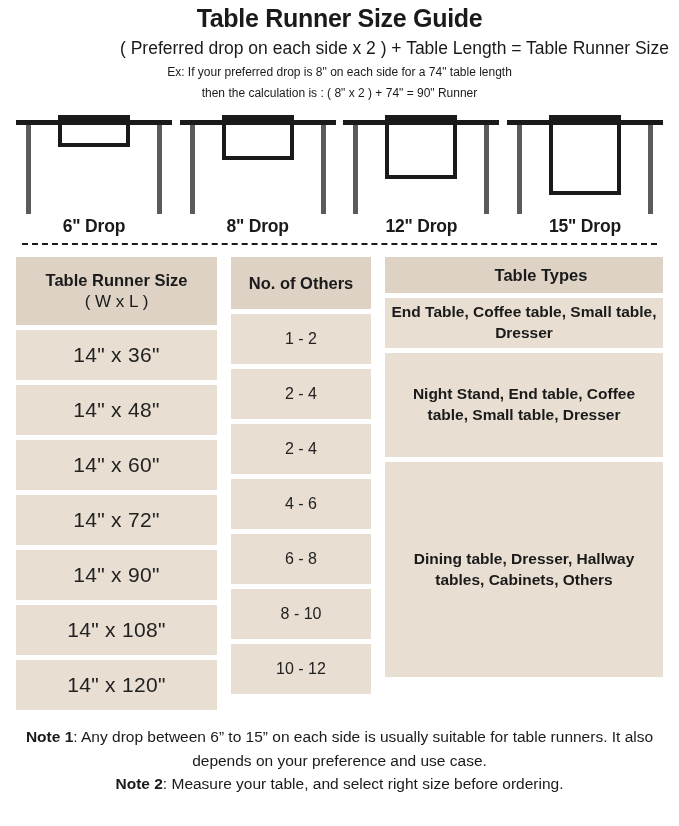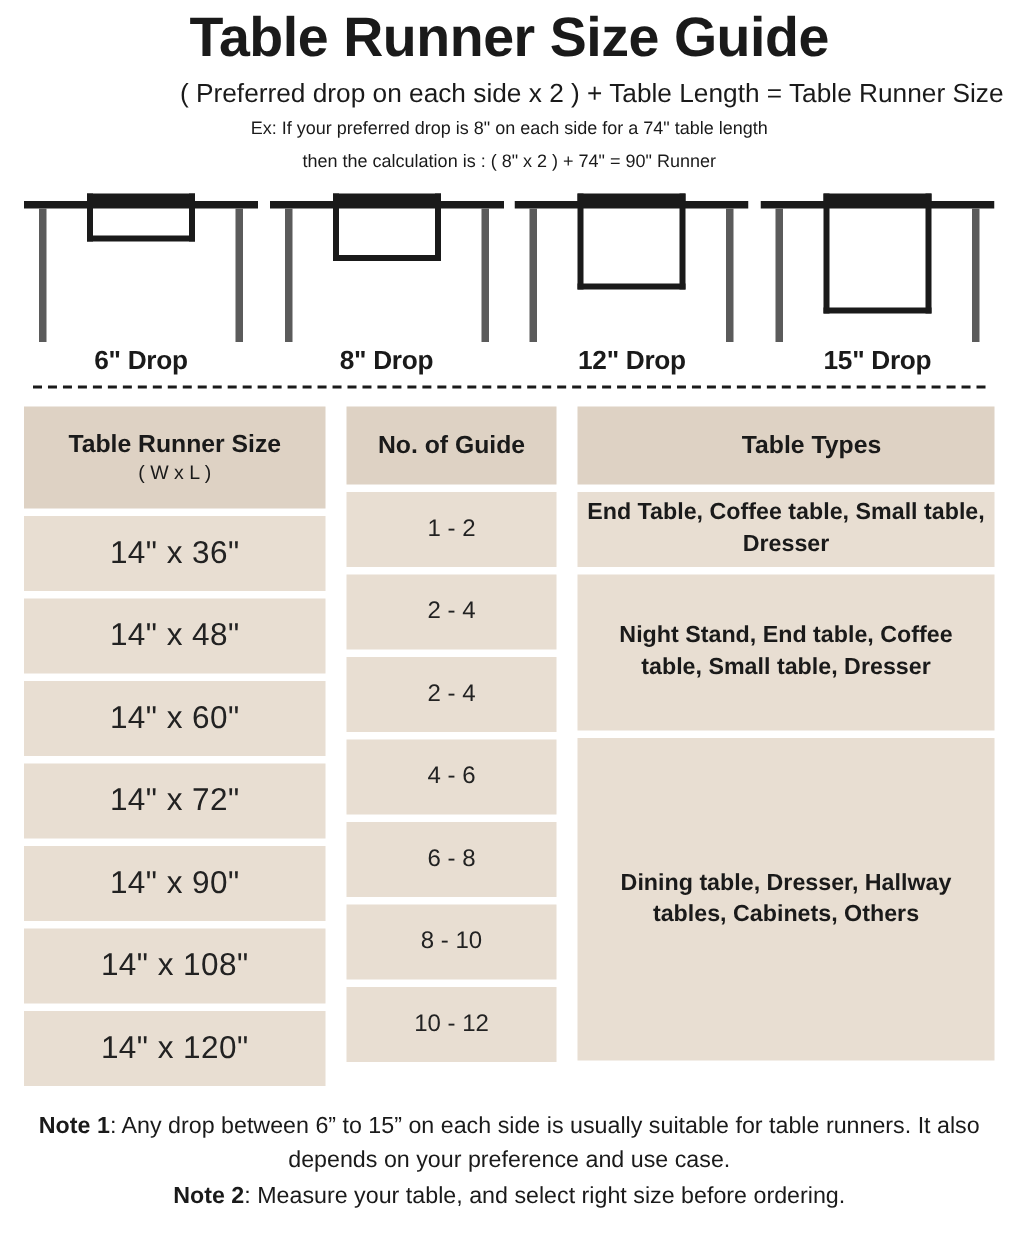--- a/index.html
+++ b/index.html
@@ -16,21 +16,21 @@
   }
   .page {
     width: 679px;
     height: 826px;
     position: relative;
     box-sizing: border-box;
     padding: 0 10px;
   }
   .title {
     text-align: center;
-    font-size: 37px;
+    font-size: 25px;
     font-weight: bold;
     letter-spacing: -0.3px;
     margin: 4px 0 4px 0;
     line-height: 1.15;
   }
   .formula {
     text-align: right;
     font-size: 17.5px;
     margin: 4px 0 2px 0;
     line-height: 1.3;
@@ -98,26 +98,26 @@
   }
   .cell.header {
     background: #ded2c4;
     font-weight: bold;
     font-size: 16.5px;
     flex-direction: column;
     line-height: 1.15;
   }
   .cell.header .sub {
     font-weight: normal;
-    font-size: 13px;
+    font-size: 17px;
     margin-top: 2px;
   }
   .h-a { height: 68px; }
   .h-b { height: 52px; }
-  .h-c { height: 52px; font-size: 18px; padding-left: 40px; }
+  .h-c { height: 36px; font-size: 18px; padding-left: 40px; }
 
   .size-cell {
     height: 50px;
     font-size: 21px;
     color: #222;
     letter-spacing: 0.3px;
   }
   .seat-cell {
     height: 50px;
     font-size: 16px;
@@ -228,21 +228,21 @@
       <div class="cell size-cell">14" x 36"</div>
       <div class="cell size-cell">14" x 48"</div>
       <div class="cell size-cell">14" x 60"</div>
       <div class="cell size-cell">14" x 72"</div>
       <div class="cell size-cell">14" x 90"</div>
       <div class="cell size-cell">14" x 108"</div>
       <div class="cell size-cell">14" x 120"</div>
     </div>
 
     <div class="col-b">
-      <div class="cell header h-b">No. of Guide</div>
+      <div class="cell header h-b">No. of Others</div>
       <div class="cell seat-cell">1 - 2</div>
       <div class="cell seat-cell">2 - 4</div>
       <div class="cell seat-cell">2 - 4</div>
       <div class="cell seat-cell">4 - 6</div>
       <div class="cell seat-cell">6 - 8</div>
       <div class="cell seat-cell">8 - 10</div>
       <div class="cell seat-cell">10 - 12</div>
     </div>
 
     <div class="col-c">

